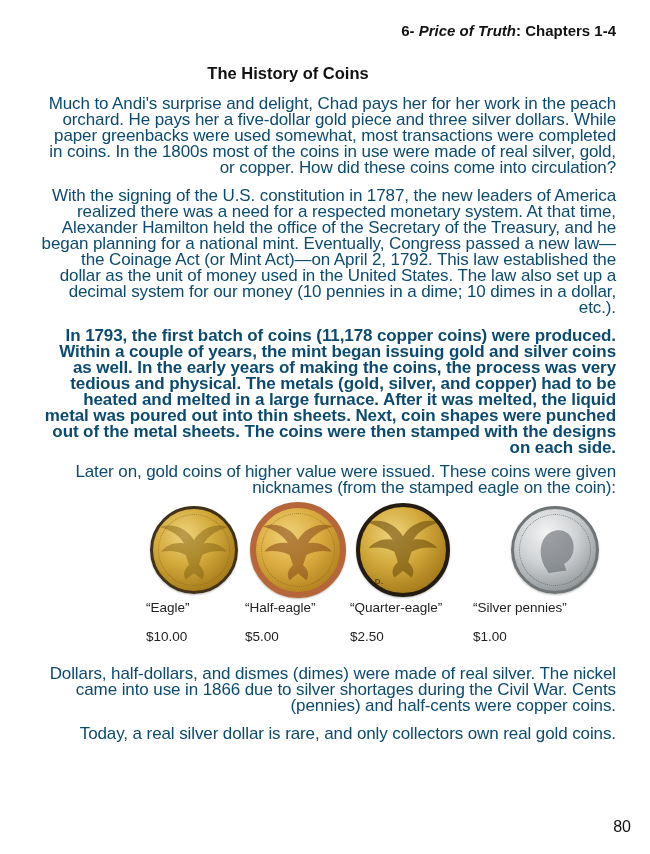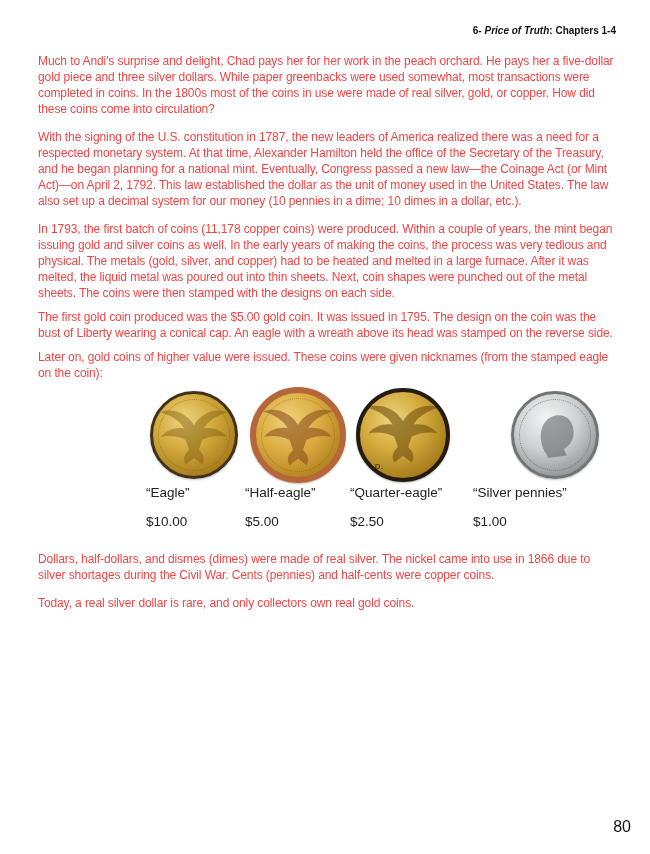--- a/index.html
+++ b/index.html
@@ -9,44 +9,45 @@
     margin:0 auto;
     background:#ffffff;
     font-family:"Liberation Sans","DejaVu Sans",sans-serif;
     color:#1c1c1c;
     box-sizing:border-box;
     padding:22px 34px 0 38px;
     overflow:hidden;
   }
   .doc-header{
     text-align:right;
-    font-size:10px;
+    font-size:15px;
     font-weight:bold;
     color:#111;
     line-height:18px;
   }
   .doc-header .italic{font-style:italic;}
   .doc-title{
     margin-top:24px;
     margin-right:78px;
     text-align:center;
     font-size:16.5px;
     font-weight:bold;
     color:#111;
     line-height:19px;
   }
   .doc-body p{
     margin:0 0 12px 0;
-    font-size:12px;
+    font-size:17px;
     line-height:16px;
     letter-spacing:-0.1px;
-    color:#ef4444;
+    color:#0c4a6e;
+    text-align:right;
   }
   .doc-body p.first{margin-top:13px;}
-  .doc-body p.tight{margin-bottom:8px;}
+  .doc-body p.tight{margin-bottom:8px;font-weight:bold;}
   .doc-body p.before-coins{margin-bottom:4px;}
 
   
   .coins-block{
     position:relative;
     height:142px;
     margin:0 -34px 24px -38px; 
   }
   .coin-col{
     position:absolute;
@@ -146,26 +147,26 @@
 </style>
 </head>
 <body>
 
 <div class="page">
 
   <div class="doc-header">
     <span>6- </span><span class="italic">Price of Truth</span><span>: Chapters 1-4</span>
   </div>
 
+  <div class="doc-title">The History of Coins</div>
 
   <div class="doc-body">
     <p class="first">Much to Andi's surprise and delight, Chad pays her for her work in the peach orchard. He pays her a five-dollar gold piece and three silver dollars. While paper greenbacks were used somewhat, most transactions were completed in coins. In the 1800s most of the coins in use were made of real silver, gold, or copper. How did these coins come into circulation?</p>
     <p>With the signing of the U.S. constitution in 1787, the new leaders of America realized there was a need for a respected monetary system. At that time, Alexander Hamilton held the office of the Secretary of the Treasury, and he began planning for a national mint. Eventually, Congress passed a new law—the Coinage Act (or Mint Act)—on April 2, 1792. This law established the dollar as the unit of money used in the United States. The law also set up a decimal system for our money (10 pennies in a dime; 10 dimes in a dollar, etc.).</p>
     <p class="tight">In 1793, the first batch of coins (11,178 copper coins) were produced. Within a couple of years, the mint began issuing gold and silver coins as well. In the early years of making the coins, the process was very tedious and physical. The metals (gold, silver, and copper) had to be heated and melted in a large furnace. After it was melted, the liquid metal was poured out into thin sheets. Next, coin shapes were punched out of the metal sheets. The coins were then stamped with the designs on each side.</p>
-    <p class="tight">The first gold coin produced was the $5.00 gold coin. It was issued in 1795. The design on the coin was the bust of Liberty wearing a conical cap. An eagle with a wreath above its head was stamped on the reverse side.</p>
     <p class="before-coins">Later on, gold coins of higher value were issued. These coins were given nicknames (from the stamped eagle on the coin):</p>
 
     <div class="coins-block">
 
 
       <div class="coin-col col-1">
         <div class="coin-box">
           <div class="coin coin-gold coin-eagle">
             <svg viewBox="0 0 100 100">
               <path d="M50,38 C42,24 24,16 8,22 C22,26 32,32 38,42 C28,40 16,44 10,52 C22,50 32,52 40,56 L44,68 C38,74 36,80 40,86 L50,78 L60,86 C64,80 62,74 56,68 L60,56 C68,52 78,50 90,52 C84,44 72,40 62,42 C68,32 78,26 92,22 C76,16 58,24 50,38 Z" fill="rgba(122,90,16,0.45)"></path>

